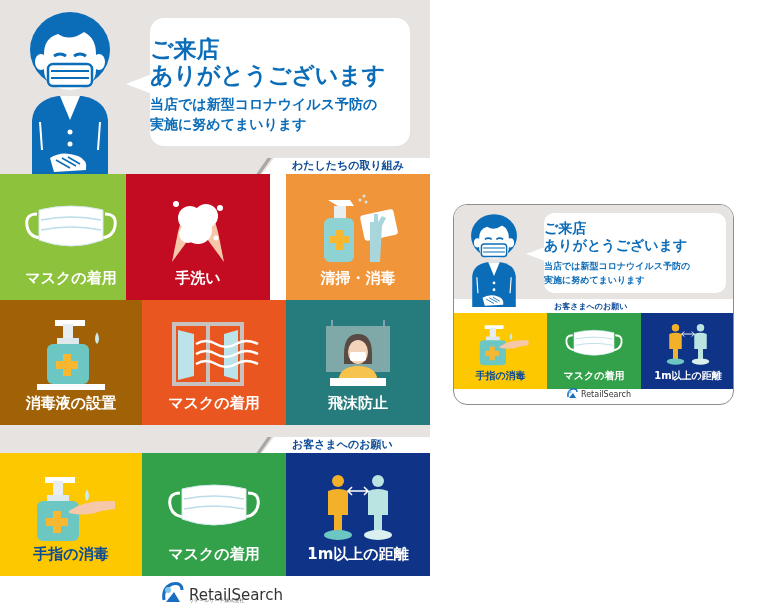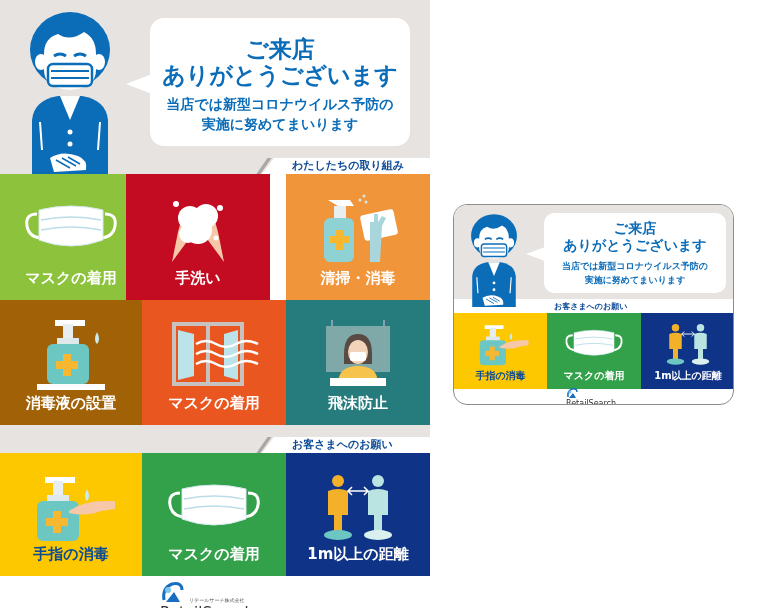--- a/index.html
+++ b/index.html
@@ -5,39 +5,39 @@
   * { box-sizing: border-box; margin: 0; padding: 0; }
   html, body { width: 760px; height: 608px; background: #ffffff; overflow: hidden; }
   body { position: relative; font-family: "DejaVu Sans", "Liberation Sans", sans-serif; }
 
   
   .poster { position: absolute; left: 0; top: 0; width: 430px; height: 608px; background: #ffffff; }
   .poster .top { position: absolute; left: 0; top: 0; width: 430px; height: 174px; background: #e6e3e0; }
   .poster .person { position: absolute; left: 22px; top: 10px; width: 96px; height: 164px; }
   .poster .bubble { position: absolute; left: 150px; top: 18px; width: 260px; height: 128px; background: #ffffff; border-radius: 14px; }
   .poster .bubble::before { content: ""; position: absolute; left: -24px; top: 56px; border-style: solid; border-width: 10px 26px 10px 0; border-color: transparent #ffffff transparent transparent; }
-  .bubble .t1 { position: absolute; left: 0; right: 0; text-align: center; color: #0b6cb8; font-weight: bold; }
+  .bubble .t1 { position: absolute; left: 0; right: 0; color: #0b6cb8; font-weight: bold; }
   .poster .bubble .l1 { top: 16px; font-size: 23px; }
   .poster .bubble .l2 { top: 42px; font-size: 23px; }
   .poster .bubble .l3 { top: 78px; font-size: 14px; font-weight: bold; }
   .poster .bubble .l4 { top: 98px; font-size: 14px; font-weight: bold; }
 
   .tab-band { position: absolute; left: 0; width: 430px; height: 16px; }
   .tab-band .tab { position: absolute; right: 0; top: 0; height: 16px; background: #ffffff; color: #0b4a96; font-size: 11px; font-weight: bold; line-height: 16px; padding: 0 14px 0 30px; clip-path: polygon(12px 0, 100% 0, 100% 100%, 0 100%); }
   .tab-band .slash { position: absolute; top: 0; width: 4px; height: 16px; background: #aaa7a4; transform: skewX(-35deg); }
 
   .tile { position: absolute; overflow: hidden; }
   .tile .label { position: absolute; left: 0; right: 0; text-align: center; color: #ffffff; font-weight: bold; }
   .poster .tile .label { bottom: 12px; font-size: 15px; }
   .tile .icon { position: absolute; left: 50%; transform: translateX(-50%); }
   .poster .tile .icon { top: 18px; width: 96px; height: 72px; }
 
   .band2 { position: absolute; left: 0; top: 425px; width: 430px; height: 28px; background: #e6e3e0; }
 
-  .logo { position: absolute; display: flex; align-items: flex-start; flex-direction: column; }
+  .logo { position: absolute; display: flex; align-items: flex-end; }
   .logo .mark { position: relative; }
   .logo .name { color: #333333; }
   .poster .logo { left: 160px; top: 580px; }
   .poster .logo .mark { width: 24px; height: 24px; margin-right: 5px; }
   .poster .logo .name { font-size: 15px; }
   .poster .logo .sub { font-size: 5px; color: #555; position: absolute; left: 29px; top: 17px; }
 
   
   .mini { position: absolute; left: 453px; top: 204px; width: 281px; height: 201px; background: #ffffff; border: 1px solid #8f8c8a; border-radius: 14px; overflow: hidden; }
   .mini .top { position: absolute; left: 0; top: 0; width: 100%; height: 94px; background: #e6e3e0; }

